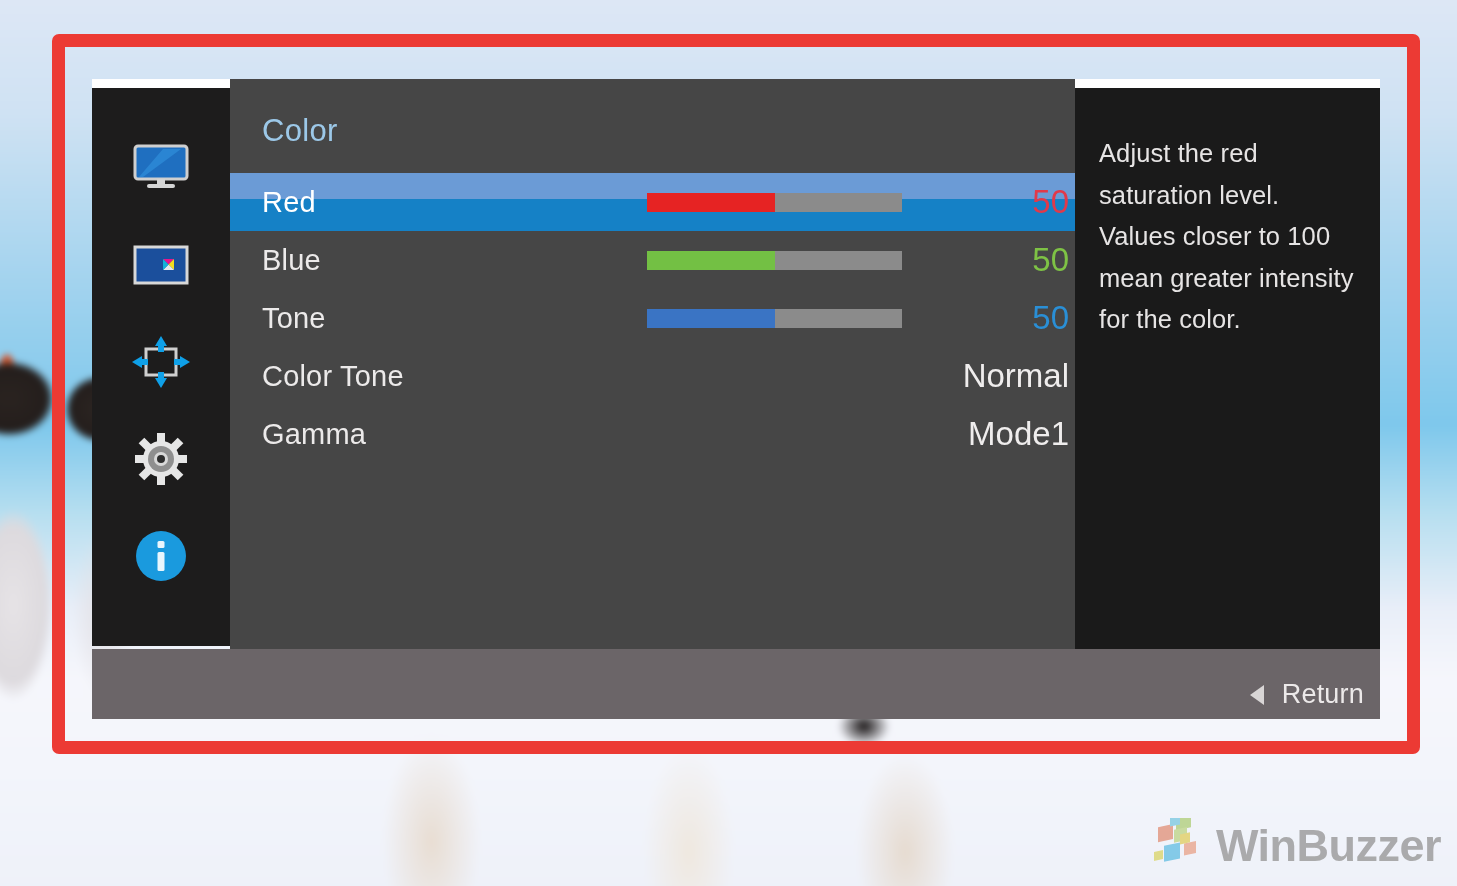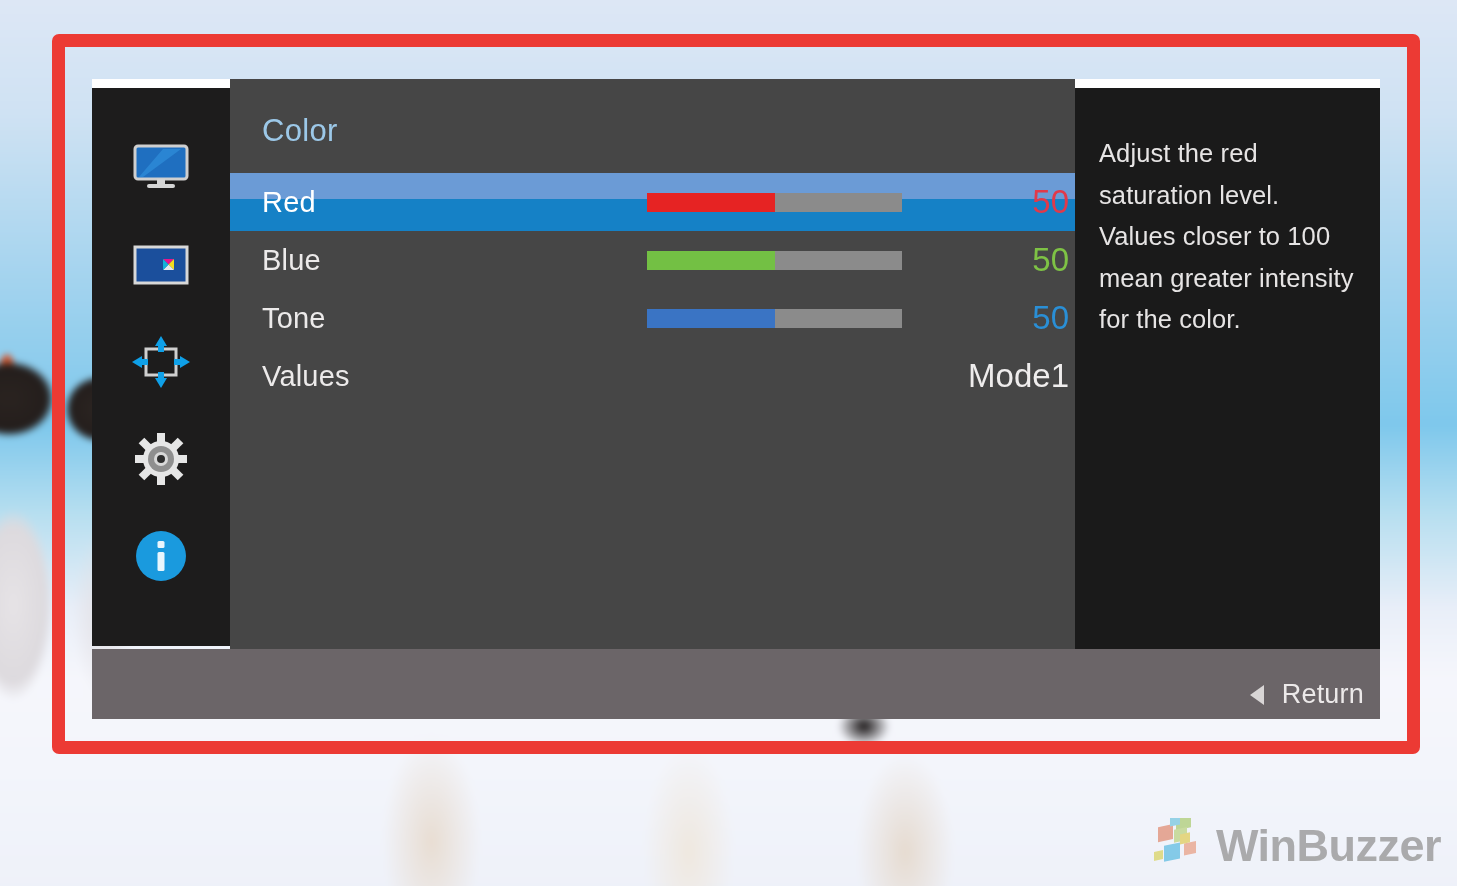--- a/index.html
+++ b/index.html
@@ -341,23 +341,27 @@
         </div>
 
         <div class="row">
           <span class="row-label">Tone</span>
           <span class="slider">
             <span class="slider-fill" style="width:50%;background:#3a74c4;"></span>
           </span>
           <span class="row-value val-blue">50</span>
         </div>
 
-
         <div class="row">
-          <span class="row-label">Values</span>
+          <span class="row-label">Color Tone</span>
+          <span class="row-value val-plain">Normal</span>
+        </div>
+
+        <div class="row">
+          <span class="row-label">Gamma</span>
           <span class="row-value val-plain">Mode1</span>
         </div>
 
       </div>
     </div>
 
     <div class="osd-help">
       <div class="help-text">Adjust the red saturation level. Values closer to 100 mean greater intensity for the color.</div>
     </div>
 

